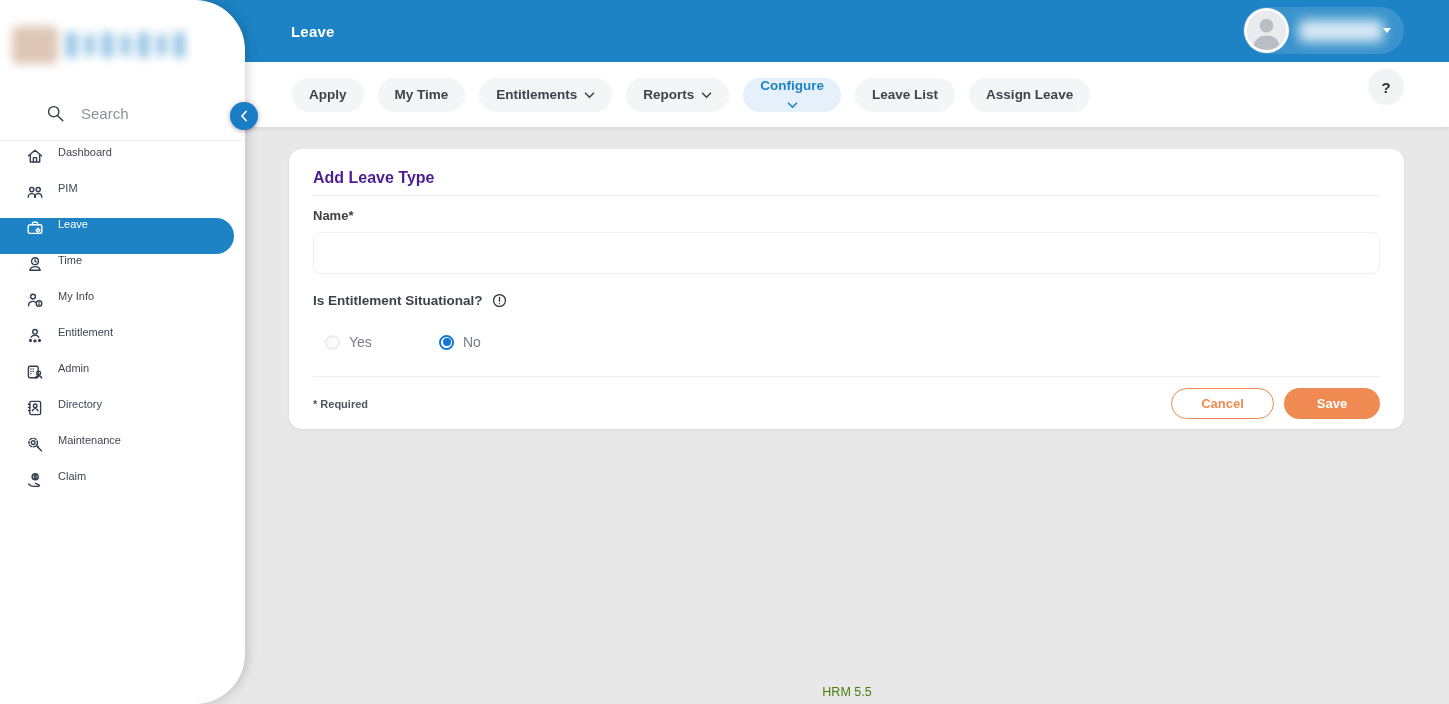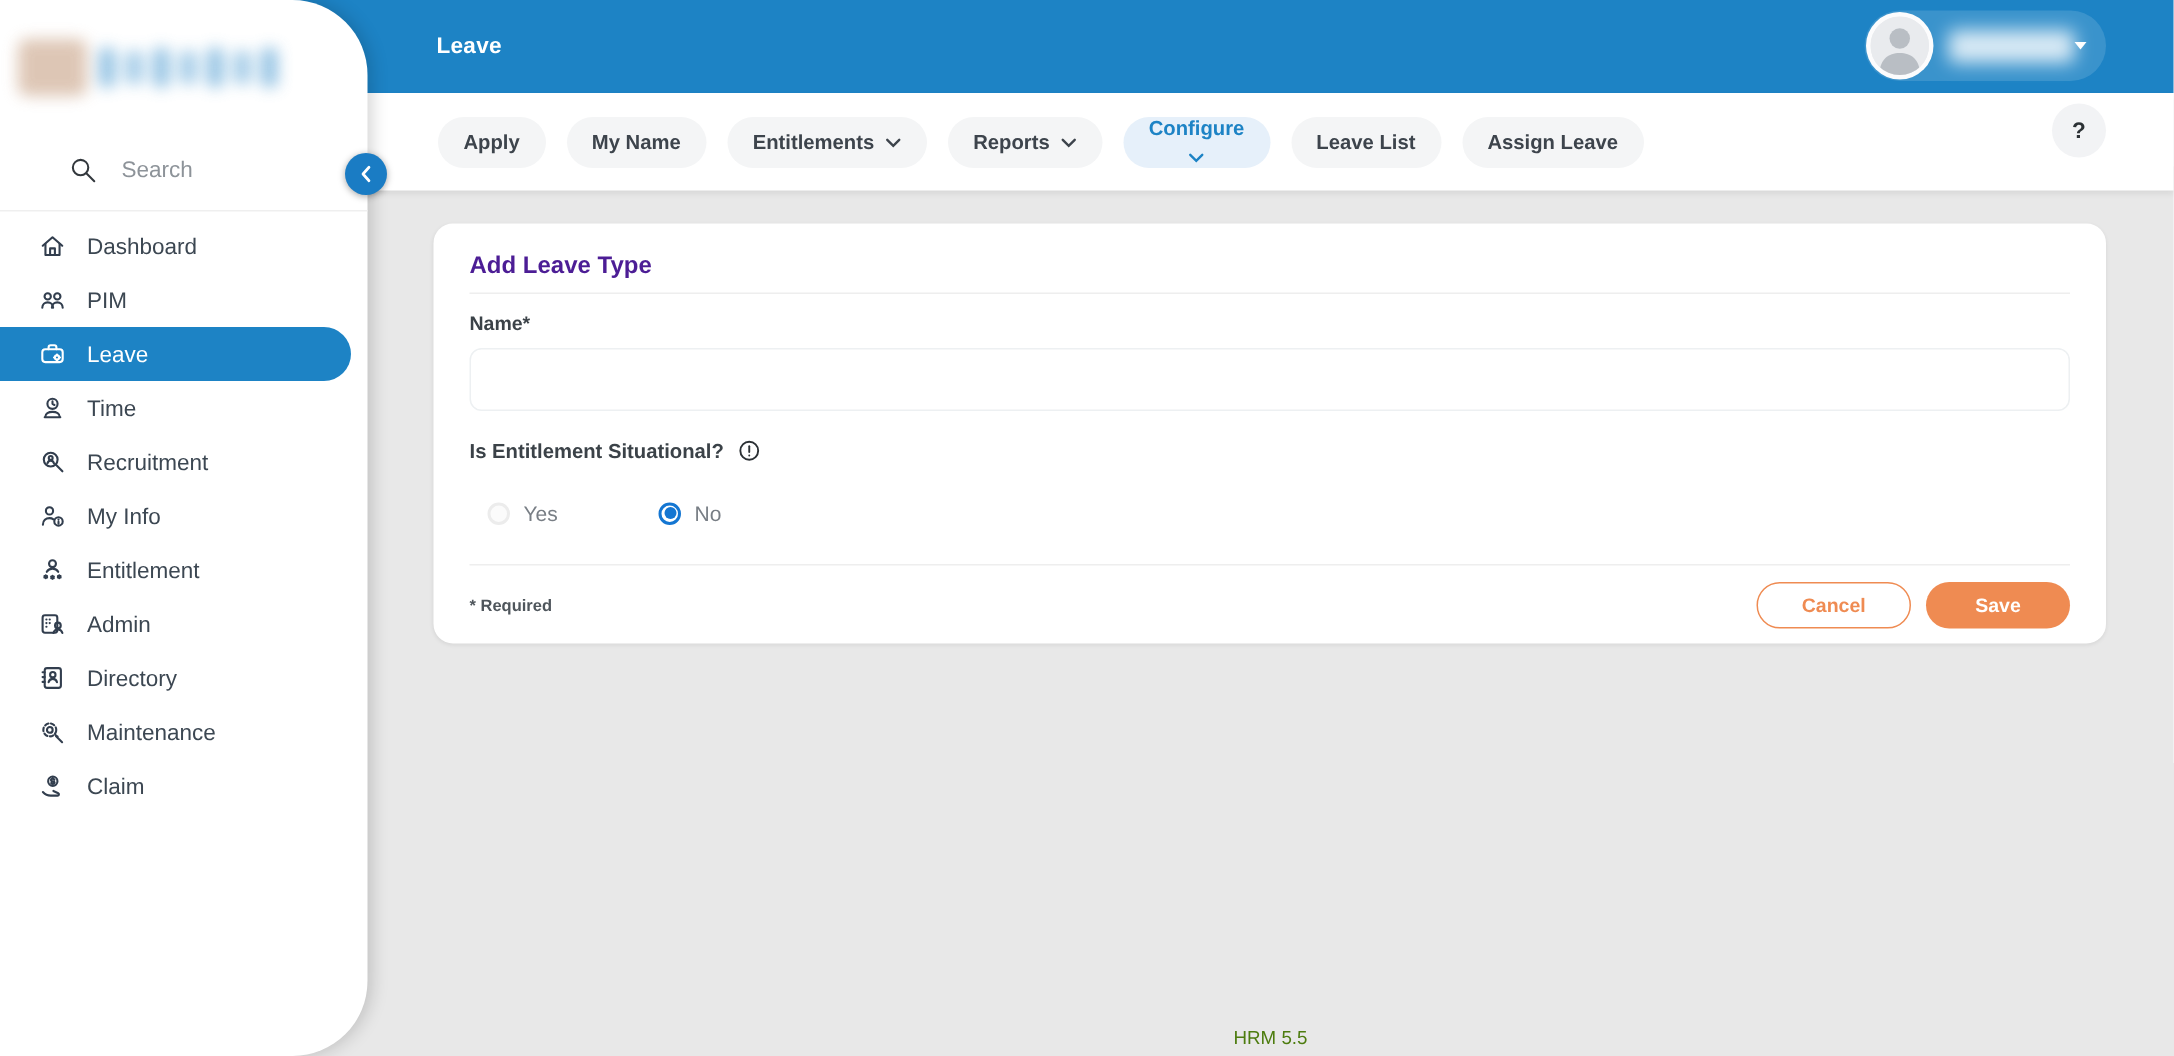--- a/index.html
+++ b/index.html
@@ -43,22 +43,22 @@
   .logo-blob{width:46px;height:38px;border-radius:6px;background:#d8bda9;flex:none;}
   .logo-bars{display:flex;gap:7px;align-items:center;}
   .logo-bars span{width:11px;height:26px;border-radius:3px;background:#7fb7de;}
   .logo-bars span:nth-child(2n){height:22px;background:#8fc0e2;}
   .search-row{display:flex;align-items:center;gap:13px;margin-top:38px;padding:0 16px 16px 25px;
     border-bottom:1px solid #efefef;color:#33383d;justify-content:center;}
   .search-input{border:none;outline:none;font-size:15px;color:#555;width:130px;
     font-family:"Liberation Sans",sans-serif;background:transparent;}
   .search-input::placeholder{color:#8d9399;}
   .menu{margin-top:5px;}
-  .menu-item{height:36px;display:flex;align-items:center;gap:13px;padding-left:25px;
-    font-size:15px;color:#3c4752;cursor:pointer;}
+  .menu-item{height:36px;display:flex;align-items:flex-start;gap:13px;padding-left:25px;
+    font-size:11px;color:#3c4752;cursor:pointer;}
   .menu-item .mi-icon{width:20px;height:20px;display:flex;align-items:center;justify-content:center;color:#323e4e;}
   .menu-item.active{background:var(--primary-blue);color:#fff;border-radius:0 18px 18px 0;margin-right:11px;}
   .menu-item.active .mi-icon{color:#fff;}
   
   .card{position:absolute;left:289px;top:38px;width:1115px;height:280px;background:#fff;
     border-radius:13px;box-shadow:0 1px 3px rgba(0,0,0,.08);padding:20px 24px;overflow:hidden;}
   .card-title{font-size:16px;font-weight:700;color:#4c1d95;padding-bottom:8px;border-bottom:1px solid #eee;}
   .field-label{margin-top:12px;font-size:13px;font-weight:700;color:#3b4248;}
   .text-input{margin-top:9px;width:100%;height:42px;border:1.5px solid #edf0f2;border-radius:8px;
     outline:none;font-size:14px;padding:0 12px;font-family:"Liberation Sans",sans-serif;}
@@ -141,21 +141,21 @@
 
 <div class="navstrip">
   <div class="tabs">
 
       <div class="tab">
         <span>Apply</span>
 
       </div>
 
       <div class="tab">
-        <span>My Name</span>
+        <span>My Time</span>
 
       </div>
 
       <div class="tab">
         <span>Entitlements</span>
         <span class="chev">
           <svg width="11" height="7" viewBox="0 0 11 7" fill="none" stroke="currentColor" stroke-width="1.6" stroke-linecap="round">
             <path d="M1.5 1.2 L5.5 5.2 L9.5 1.2"></path>
           </svg>
         </span>
@@ -256,31 +256,20 @@
           <svg width="20" height="20" viewBox="0 0 20 20" fill="none" stroke="currentColor" stroke-width="1.4" stroke-linecap="round" stroke-linejoin="round">
             <circle cx="10" cy="7.2" r="3.4"></circle>
             <path d="M10 5.6 V7.2 L11.3 8"></path>
             <path d="M5.2 16 C5.2 13.8 7.3 12.6 10 12.6 C12.7 12.6 14.8 13.8 14.8 16"></path>
             <path d="M4.8 16.2 H15.2"></path>
           </svg>
         </span>
         <span>Time</span>
       </div>
 
-      <div class="menu-item">
-        <span class="mi-icon">
-          <svg width="20" height="20" viewBox="0 0 20 20" fill="none" stroke="currentColor" stroke-width="1.4" stroke-linecap="round" stroke-linejoin="round">
-            <circle cx="8.8" cy="8.4" r="4.6"></circle>
-            <path d="M12.3 11.9 L16.6 16.2"></path>
-            <circle cx="8.8" cy="7.3" r="1.3"></circle>
-            <path d="M6.6 10.9 C7 9.7 7.8 9.1 8.8 9.1 C9.8 9.1 10.6 9.7 11 10.9"></path>
-          </svg>
-        </span>
-        <span>Recruitment</span>
-      </div>
 
       <div class="menu-item">
         <span class="mi-icon">
           <svg width="20" height="20" viewBox="0 0 20 20" fill="none" stroke="currentColor" stroke-width="1.4" stroke-linecap="round" stroke-linejoin="round">
             <circle cx="8" cy="6.6" r="2.4"></circle>
             <path d="M3.6 15.8 C3.6 13 5.6 11.4 8 11.4 C9 11.4 9.9 11.7 10.6 12.2"></path>
             <circle cx="14" cy="13.6" r="2.8"></circle>
             <path d="M14 12.4 v.1 M14 13.9 v1.2"></path>
           </svg>
         </span>

